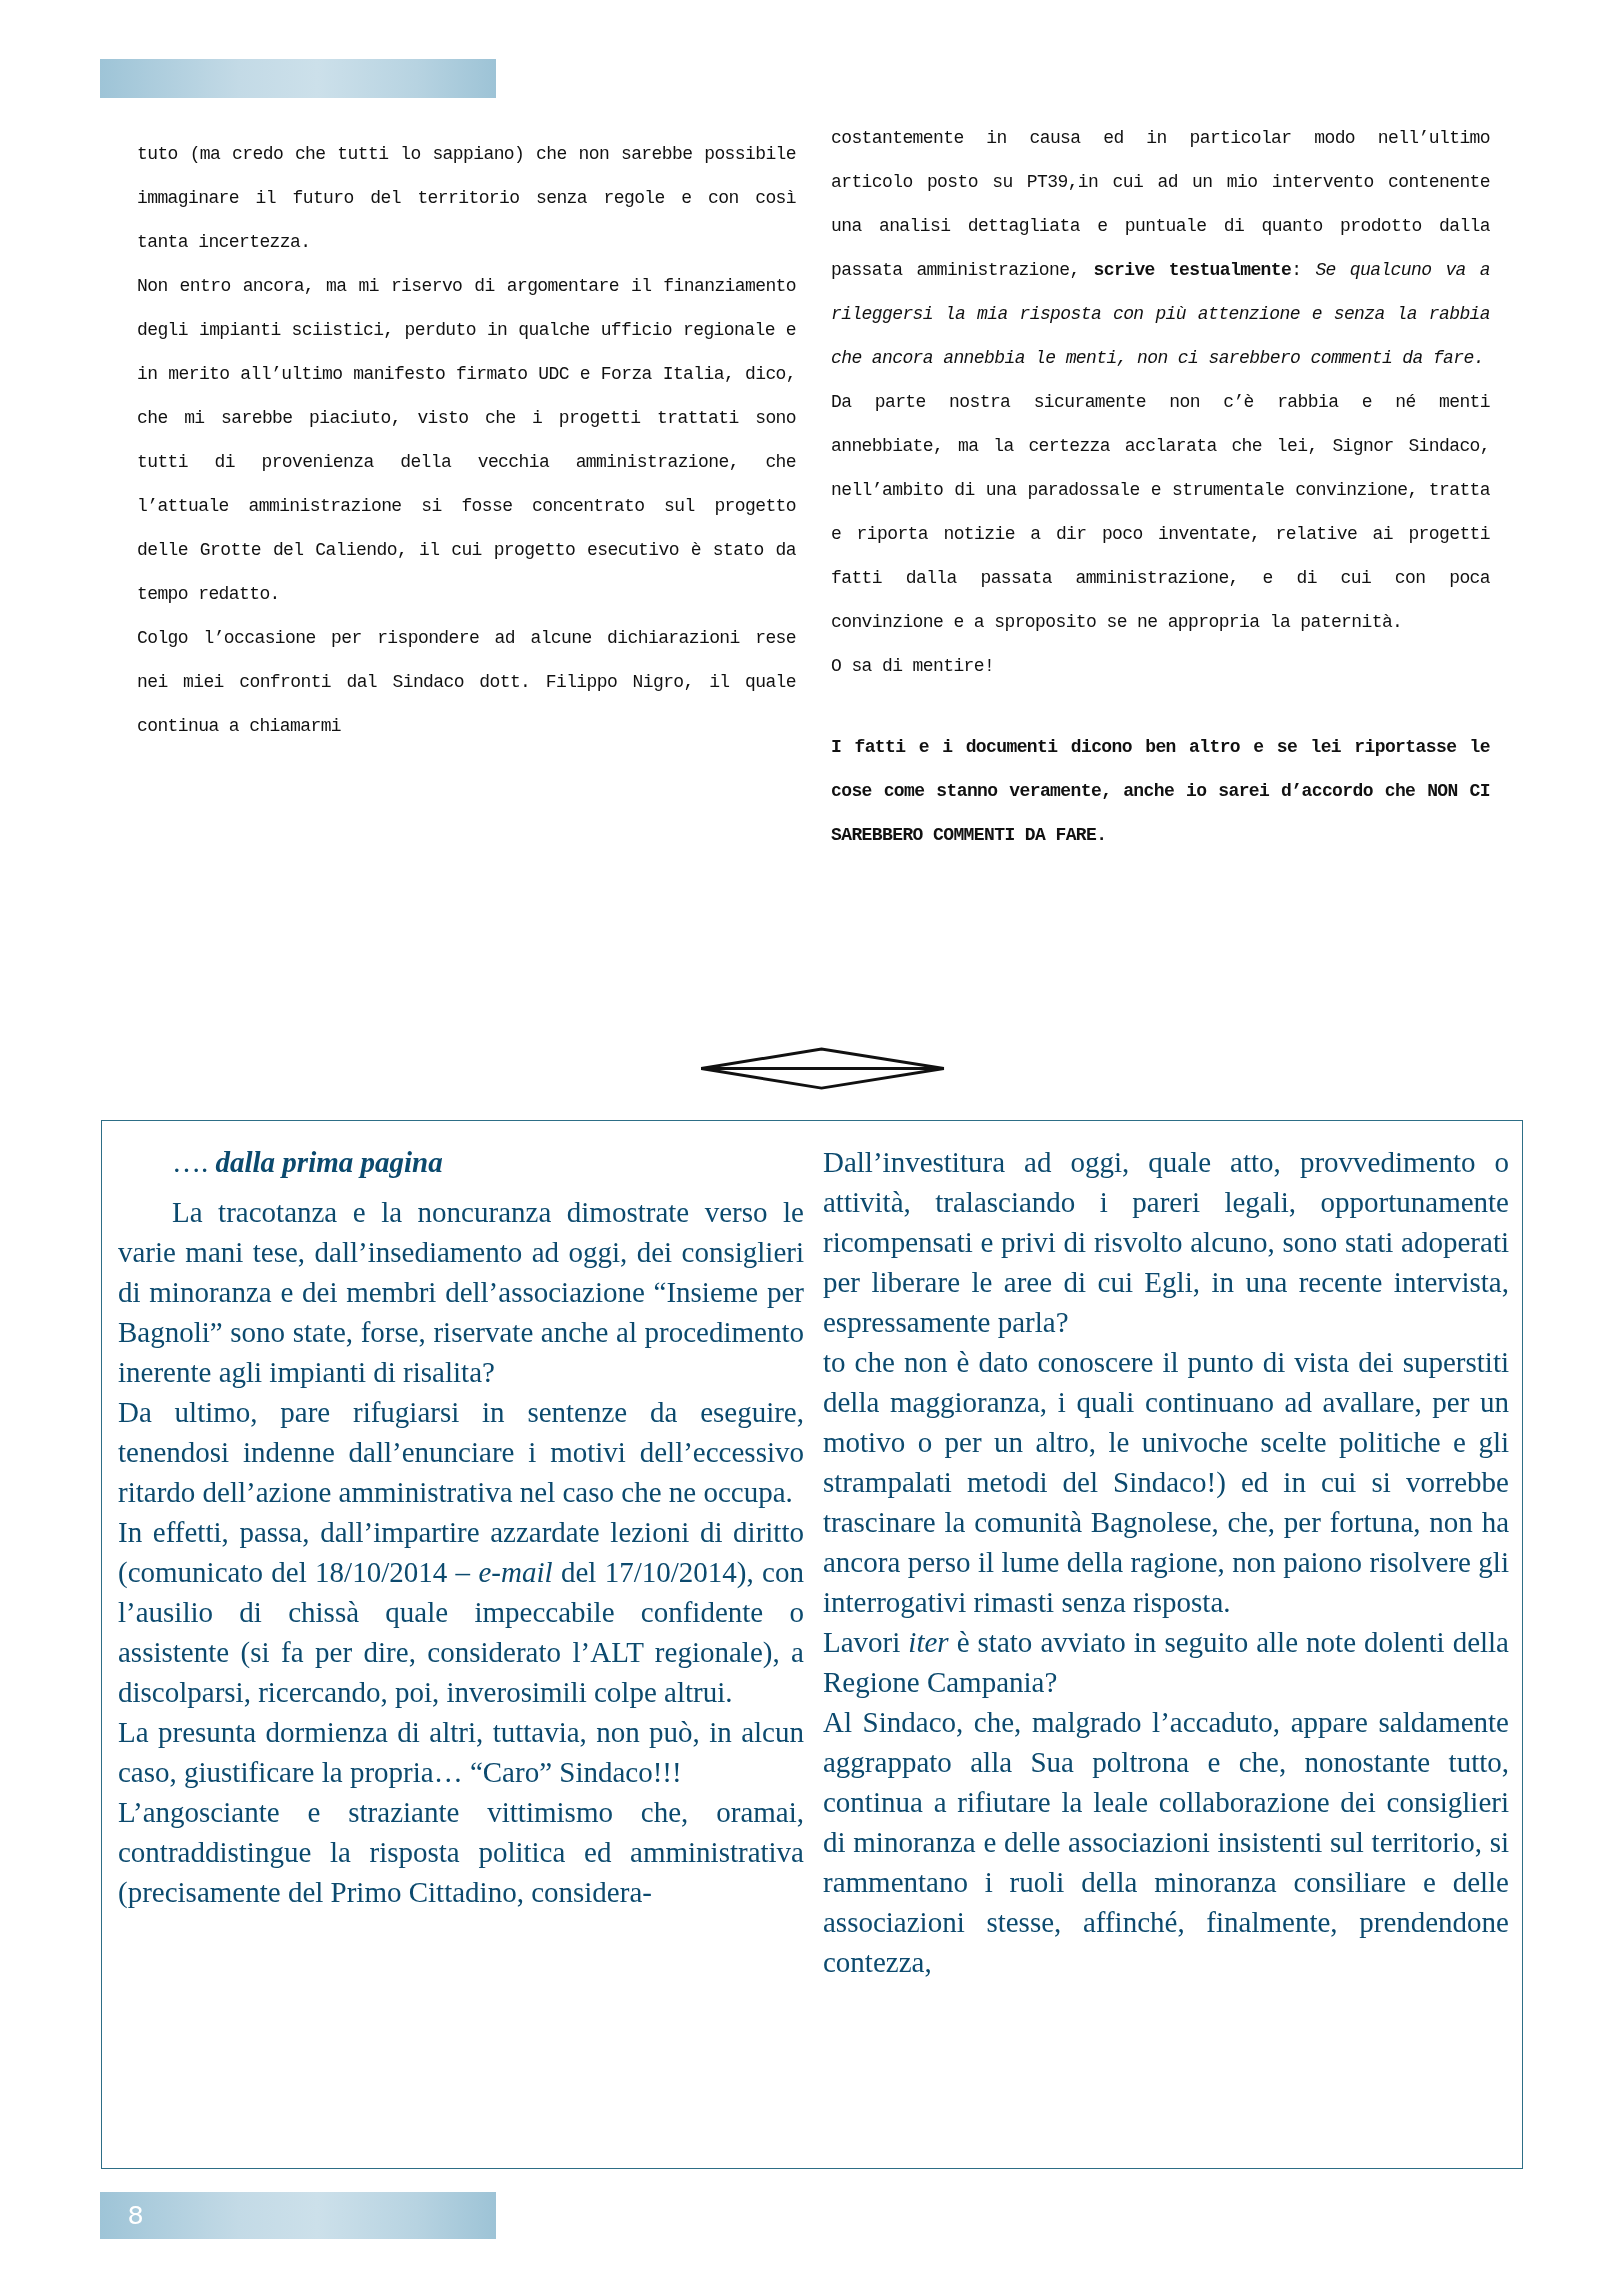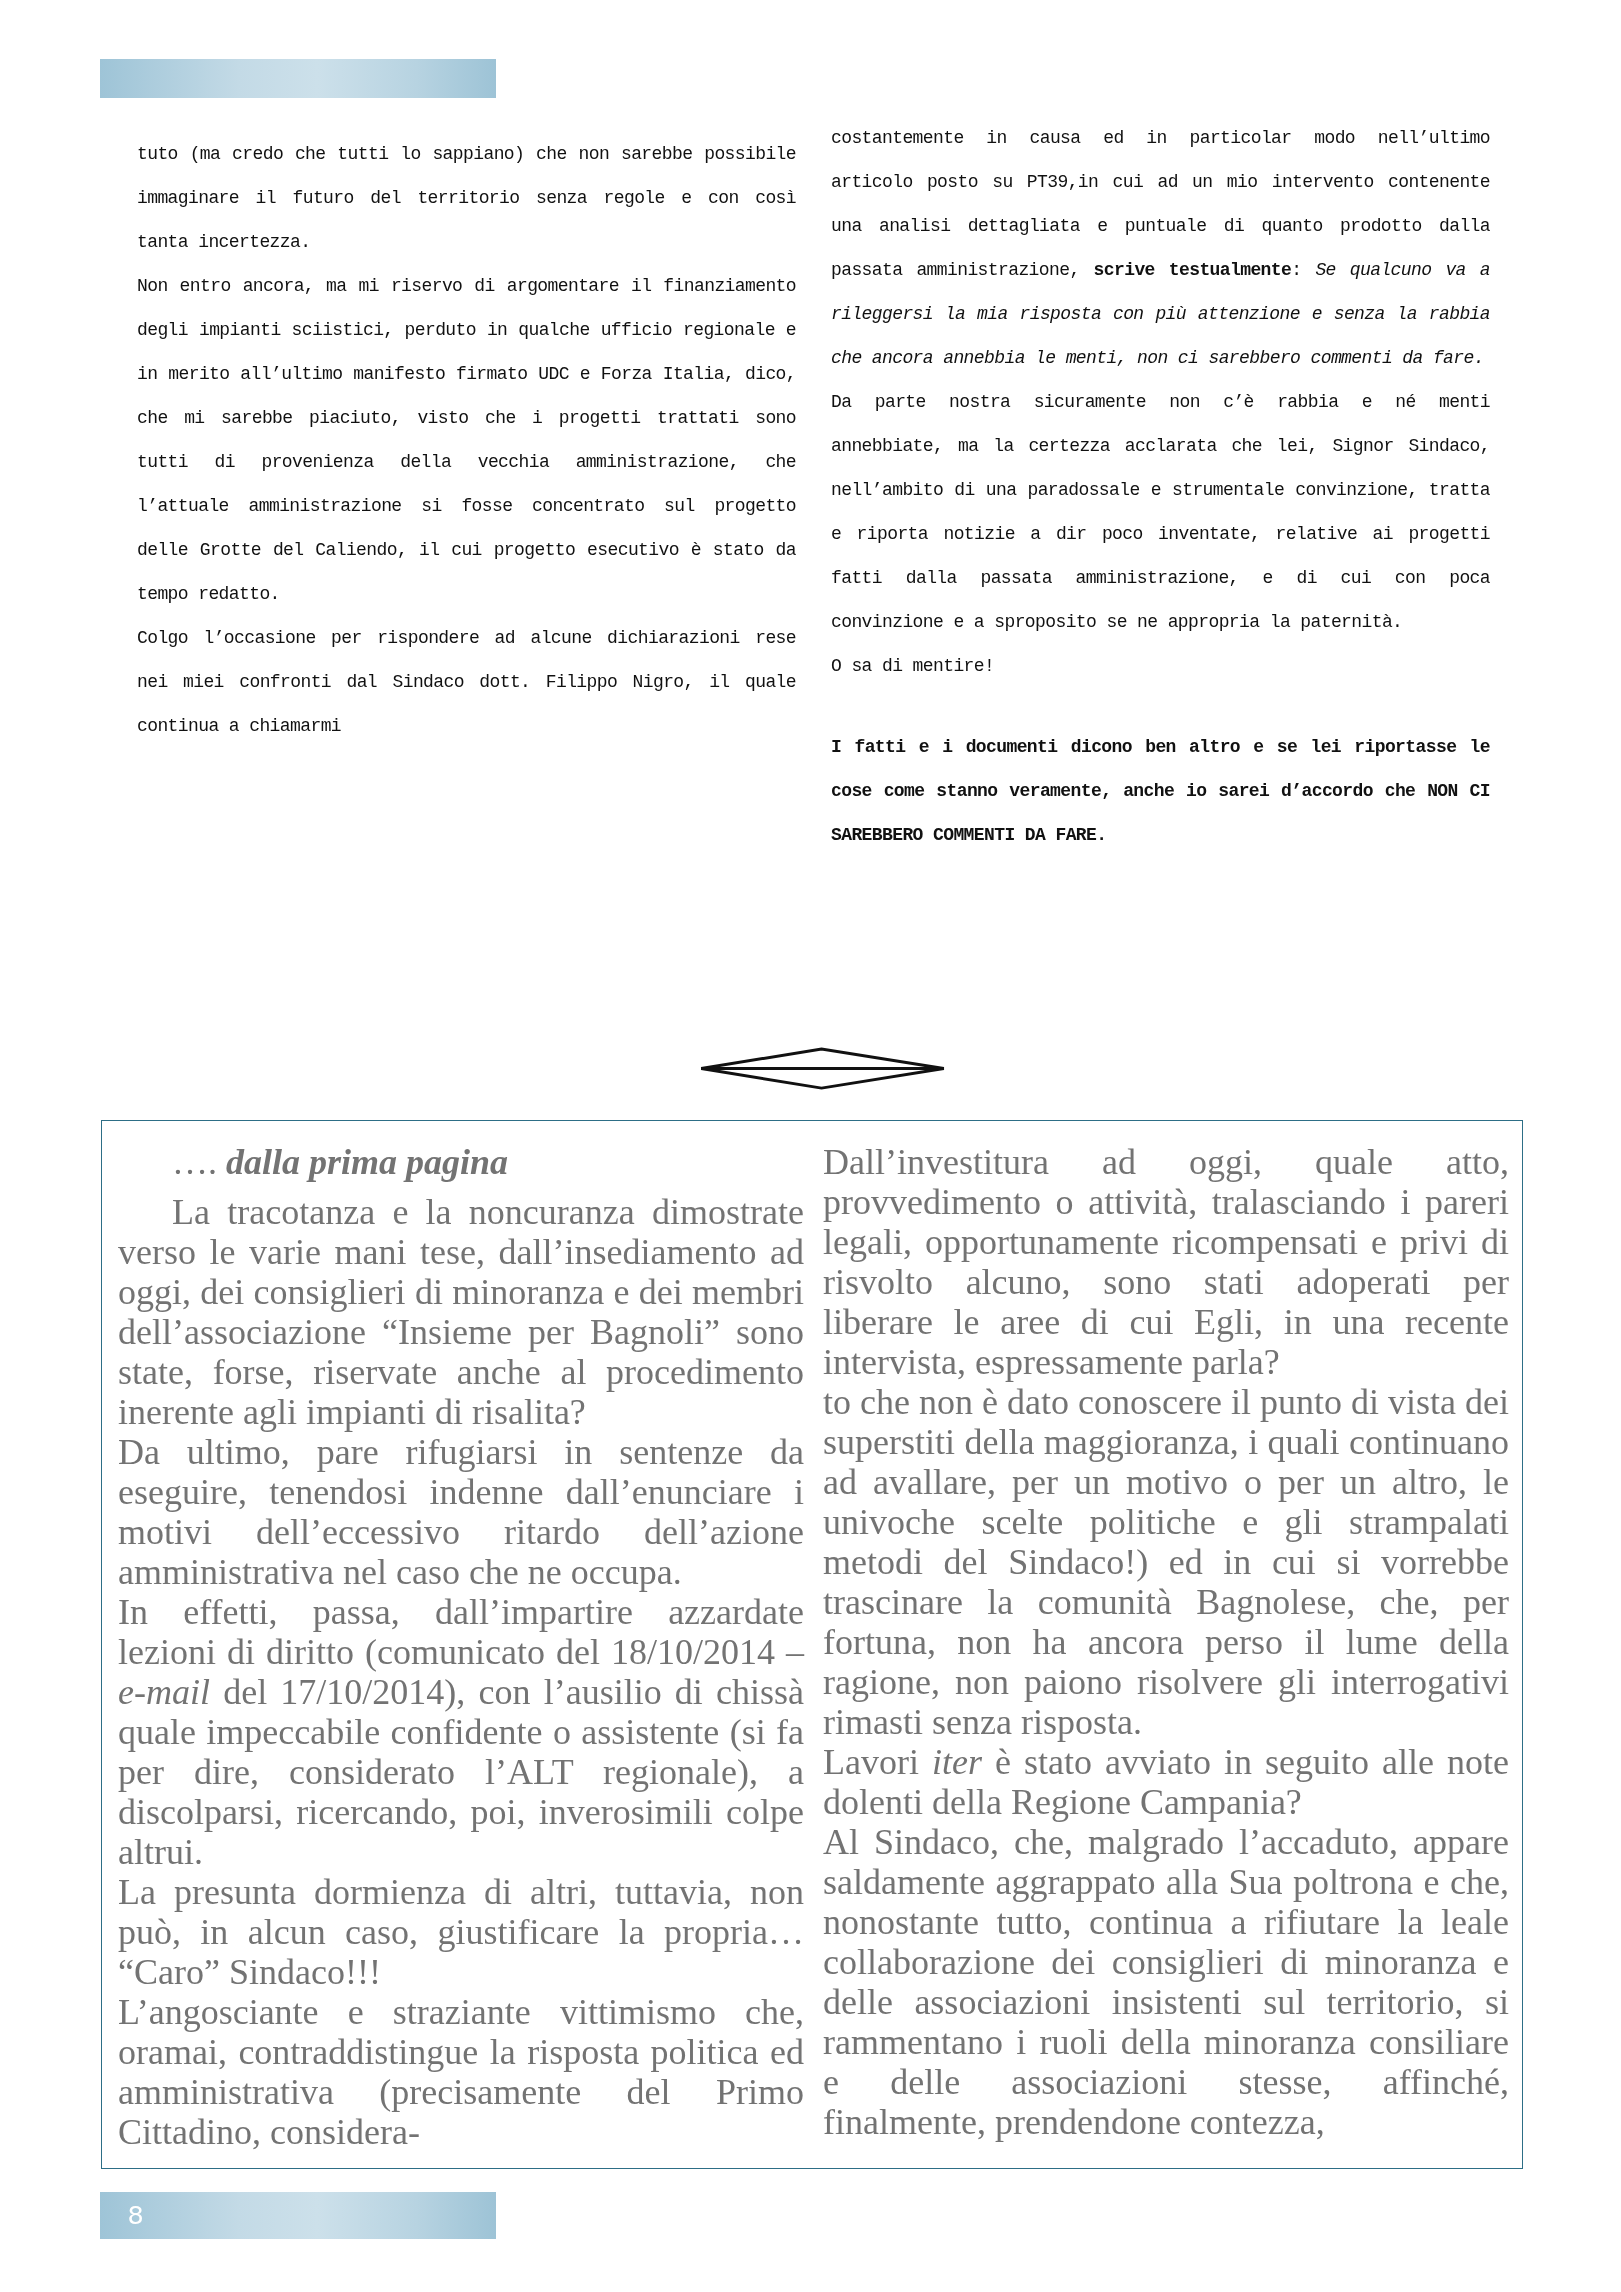--- a/index.html
+++ b/index.html
@@ -38,23 +38,23 @@
 
   .box {
     position: absolute;
     left: 101px; top: 1120px; width: 1422px; height: 1049px;
     border: 1.5px solid #2d6e86;
     box-sizing: border-box;
   }
   .serif-col {
     position: absolute;
     font-family: "Liberation Serif", serif;
-    font-size: 36px;
+    font-size: 29px;
     line-height: 40px;
-    color: #737373;
+    color: #0c4a6e;
     text-align: justify;
   }
   .serif-col p { margin: 0; }
   .box-left { left: 118px; top: 1142px; width: 686px; }
   .box-right { left: 823px; top: 1142px; width: 686px; }
   .box-left .heading { font-style: italic; font-weight: bold; padding-left: 54px; margin-bottom: 9.8px; }
   .box-left .heading .dots { font-weight: normal; font-style: normal; }
   .indent { text-indent: 54px; }
   .it { font-style: italic; margin-top: 20px; }
 </style>

